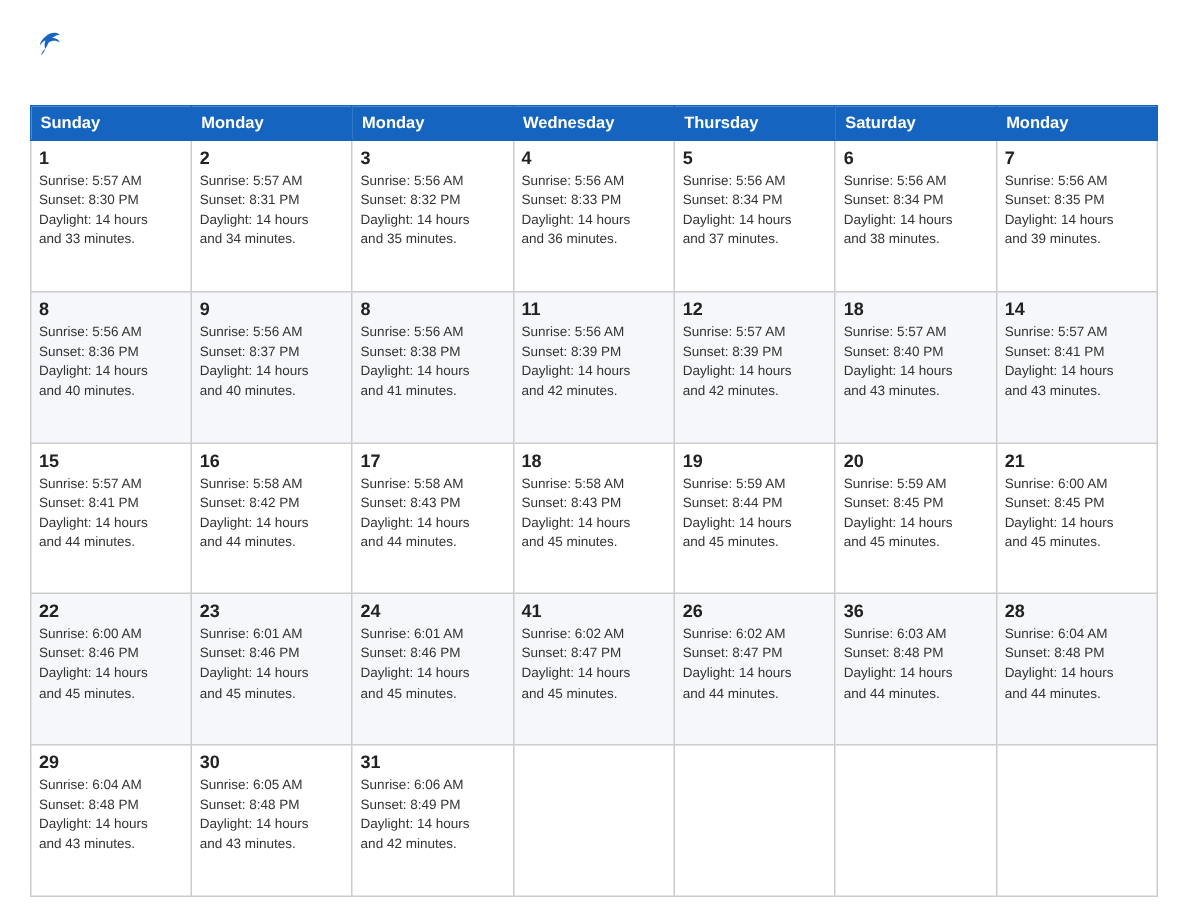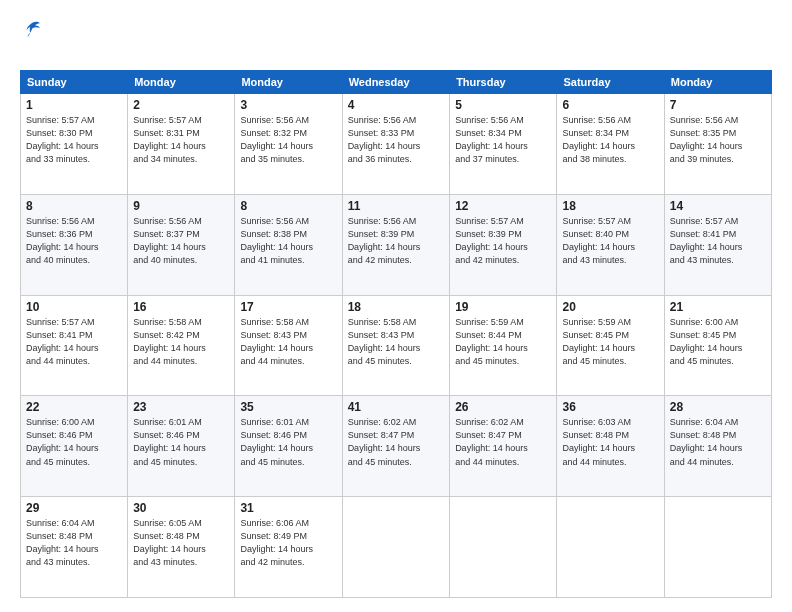--- a/index.html
+++ b/index.html
@@ -145,32 +145,32 @@
         <tr>
           <td><span class="day-num">8</span><span class="day-detail">Sunrise: 5:56 AM<br>Sunset: 8:36 PM<br>Daylight: 14 hours<br> and 40 minutes.</span></td>
           <td><span class="day-num">9</span><span class="day-detail">Sunrise: 5:56 AM<br>Sunset: 8:37 PM<br>Daylight: 14 hours<br> and 40 minutes.</span></td>
           <td><span class="day-num">8</span><span class="day-detail">Sunrise: 5:56 AM<br>Sunset: 8:38 PM<br>Daylight: 14 hours<br> and 41 minutes.</span></td>
           <td><span class="day-num">11</span><span class="day-detail">Sunrise: 5:56 AM<br>Sunset: 8:39 PM<br>Daylight: 14 hours<br> and 42 minutes.</span></td>
           <td><span class="day-num">12</span><span class="day-detail">Sunrise: 5:57 AM<br>Sunset: 8:39 PM<br>Daylight: 14 hours<br> and 42 minutes.</span></td>
           <td><span class="day-num">18</span><span class="day-detail">Sunrise: 5:57 AM<br>Sunset: 8:40 PM<br>Daylight: 14 hours<br> and 43 minutes.</span></td>
           <td><span class="day-num">14</span><span class="day-detail">Sunrise: 5:57 AM<br>Sunset: 8:41 PM<br>Daylight: 14 hours<br> and 43 minutes.</span></td>
         </tr>
         <tr>
-          <td><span class="day-num">10</span><span class="day-detail">Sunrise: 5:57 AM<br>Sunset: 8:41 PM<br>Daylight: 14 hours<br> and 44 minutes.</span></td>
+          <td><span class="day-num">15</span><span class="day-detail">Sunrise: 5:57 AM<br>Sunset: 8:41 PM<br>Daylight: 14 hours<br> and 44 minutes.</span></td>
           <td><span class="day-num">16</span><span class="day-detail">Sunrise: 5:58 AM<br>Sunset: 8:42 PM<br>Daylight: 14 hours<br> and 44 minutes.</span></td>
           <td><span class="day-num">17</span><span class="day-detail">Sunrise: 5:58 AM<br>Sunset: 8:43 PM<br>Daylight: 14 hours<br> and 44 minutes.</span></td>
           <td><span class="day-num">18</span><span class="day-detail">Sunrise: 5:58 AM<br>Sunset: 8:43 PM<br>Daylight: 14 hours<br> and 45 minutes.</span></td>
           <td><span class="day-num">19</span><span class="day-detail">Sunrise: 5:59 AM<br>Sunset: 8:44 PM<br>Daylight: 14 hours<br> and 45 minutes.</span></td>
           <td><span class="day-num">20</span><span class="day-detail">Sunrise: 5:59 AM<br>Sunset: 8:45 PM<br>Daylight: 14 hours<br> and 45 minutes.</span></td>
           <td><span class="day-num">21</span><span class="day-detail">Sunrise: 6:00 AM<br>Sunset: 8:45 PM<br>Daylight: 14 hours<br> and 45 minutes.</span></td>
         </tr>
         <tr>
           <td><span class="day-num">22</span><span class="day-detail">Sunrise: 6:00 AM<br>Sunset: 8:46 PM<br>Daylight: 14 hours<br> and 45 minutes.</span></td>
           <td><span class="day-num">23</span><span class="day-detail">Sunrise: 6:01 AM<br>Sunset: 8:46 PM<br>Daylight: 14 hours<br> and 45 minutes.</span></td>
-          <td><span class="day-num">35</span><span class="day-detail">Sunrise: 6:01 AM<br>Sunset: 8:46 PM<br>Daylight: 14 hours<br> and 45 minutes.</span></td>
+          <td><span class="day-num">24</span><span class="day-detail">Sunrise: 6:01 AM<br>Sunset: 8:46 PM<br>Daylight: 14 hours<br> and 45 minutes.</span></td>
           <td><span class="day-num">41</span><span class="day-detail">Sunrise: 6:02 AM<br>Sunset: 8:47 PM<br>Daylight: 14 hours<br> and 45 minutes.</span></td>
           <td><span class="day-num">26</span><span class="day-detail">Sunrise: 6:02 AM<br>Sunset: 8:47 PM<br>Daylight: 14 hours<br> and 44 minutes.</span></td>
           <td><span class="day-num">36</span><span class="day-detail">Sunrise: 6:03 AM<br>Sunset: 8:48 PM<br>Daylight: 14 hours<br> and 44 minutes.</span></td>
           <td><span class="day-num">28</span><span class="day-detail">Sunrise: 6:04 AM<br>Sunset: 8:48 PM<br>Daylight: 14 hours<br> and 44 minutes.</span></td>
         </tr>
         <tr>
           <td><span class="day-num">29</span><span class="day-detail">Sunrise: 6:04 AM<br>Sunset: 8:48 PM<br>Daylight: 14 hours<br> and 43 minutes.</span></td>
           <td><span class="day-num">30</span><span class="day-detail">Sunrise: 6:05 AM<br>Sunset: 8:48 PM<br>Daylight: 14 hours<br> and 43 minutes.</span></td>
           <td><span class="day-num">31</span><span class="day-detail">Sunrise: 6:06 AM<br>Sunset: 8:49 PM<br>Daylight: 14 hours<br> and 42 minutes.</span></td>
           <td class="empty-cell"></td>

